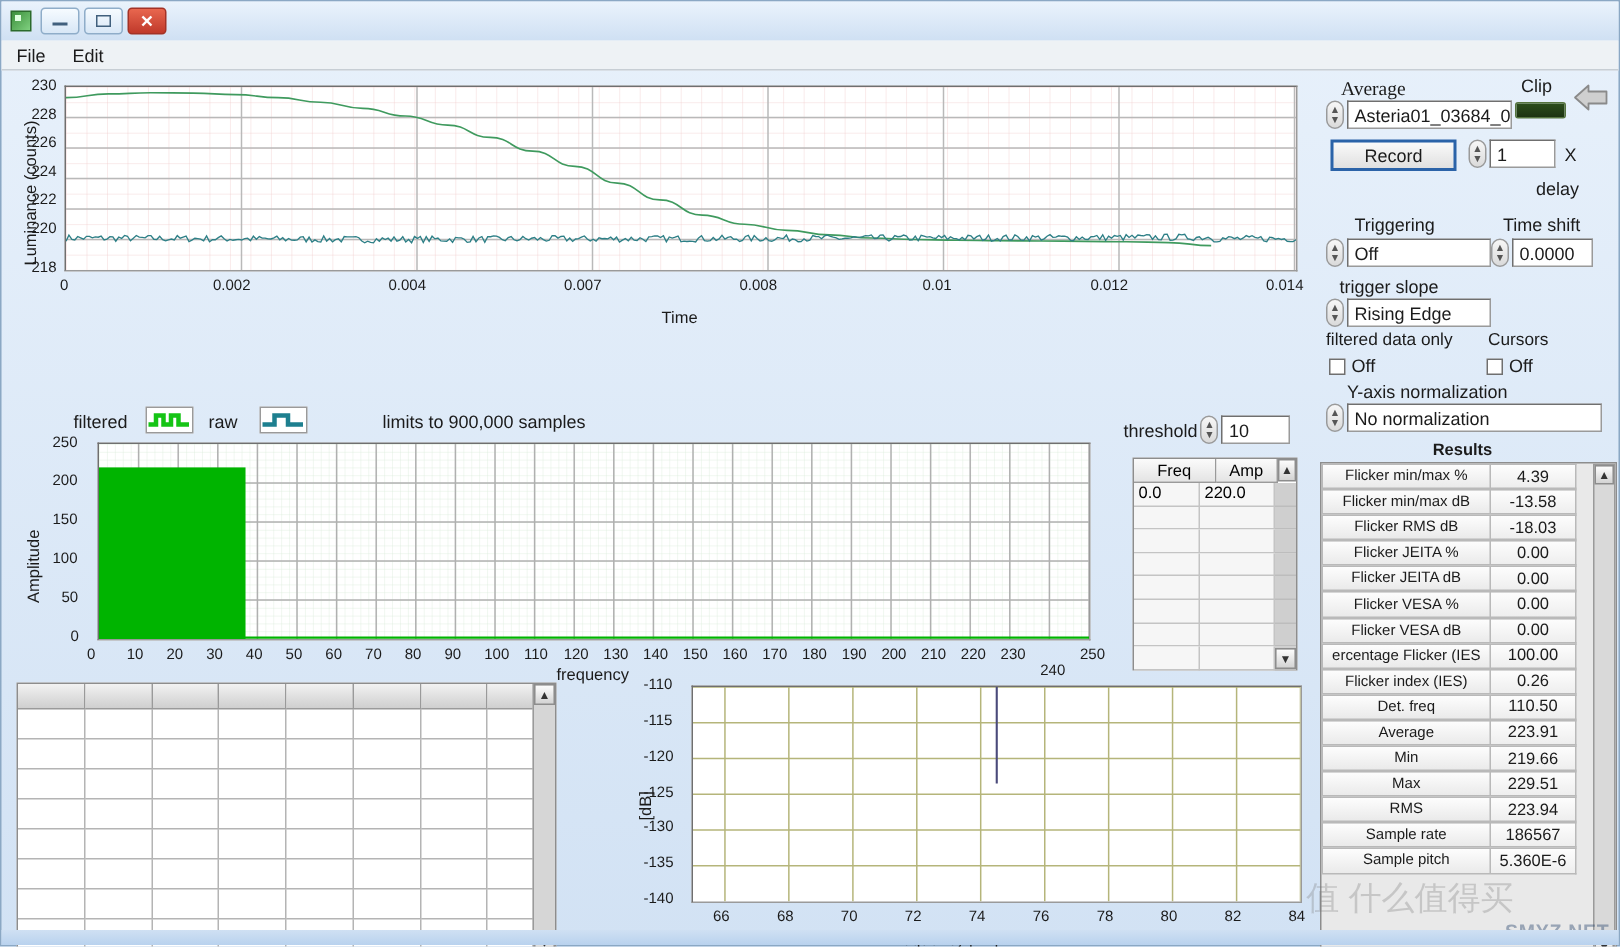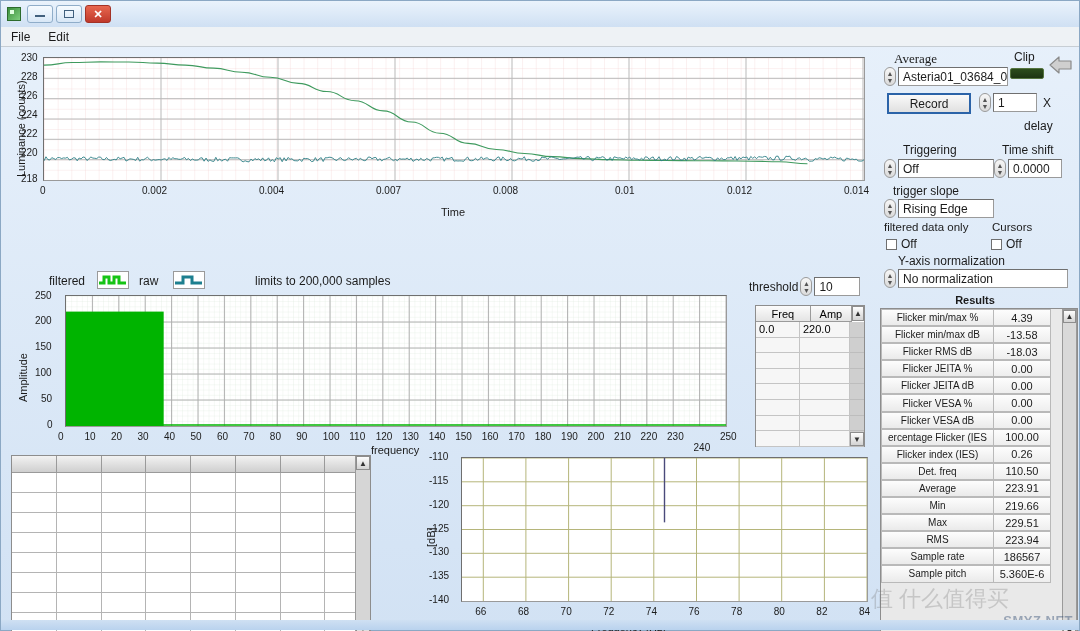--- a/index.html
+++ b/index.html
@@ -185,21 +185,21 @@
       <svg width="30" height="16" viewBox="0 0 30 16">
         <path d="M1 11 L6 11 L6 5 L11 5 L11 11 L16 11 L16 5 L21 5 L21 11 L28 11" fill="none" stroke="#15c415" stroke-width="3"></path>
       </svg>
     </div>
     <div style="position:absolute; left:138px; top:227px;" class="lv-label">raw</div>
     <div style="position:absolute; left:172px; top:224px; width:32px; height:18px; background:#fff; border:1px solid #9a9a9a;">
       <svg width="30" height="16" viewBox="0 0 30 16">
         <path d="M1 11 L9 11 L9 5 L18 5 L18 11 L28 11" fill="none" stroke="#1d7f8f" stroke-width="3"></path>
       </svg>
     </div>
-    <div style="position:absolute; left:254px; top:227px;" class="lv-label">limits to 200,000 samples</div>
+    <div style="position:absolute; left:254px; top:227px;" class="lv-label">limits to 900,000 samples</div>
 
     <div class="ylab-rot" style="left:16px; top:355px;">Amplitude</div>
     <div class="tick" style="left:34px; top:243px;">250</div>
     <div class="tick" style="left:34px; top:268px;">200</div>
     <div class="tick" style="left:34px; top:294px;">150</div>
     <div class="tick" style="left:34px; top:320px;">100</div>
     <div class="tick" style="left:40px; top:346px;">50</div>
     <div class="tick" style="left:46px; top:372px;">0</div>
 
     <div class="plot" id="plot2">

